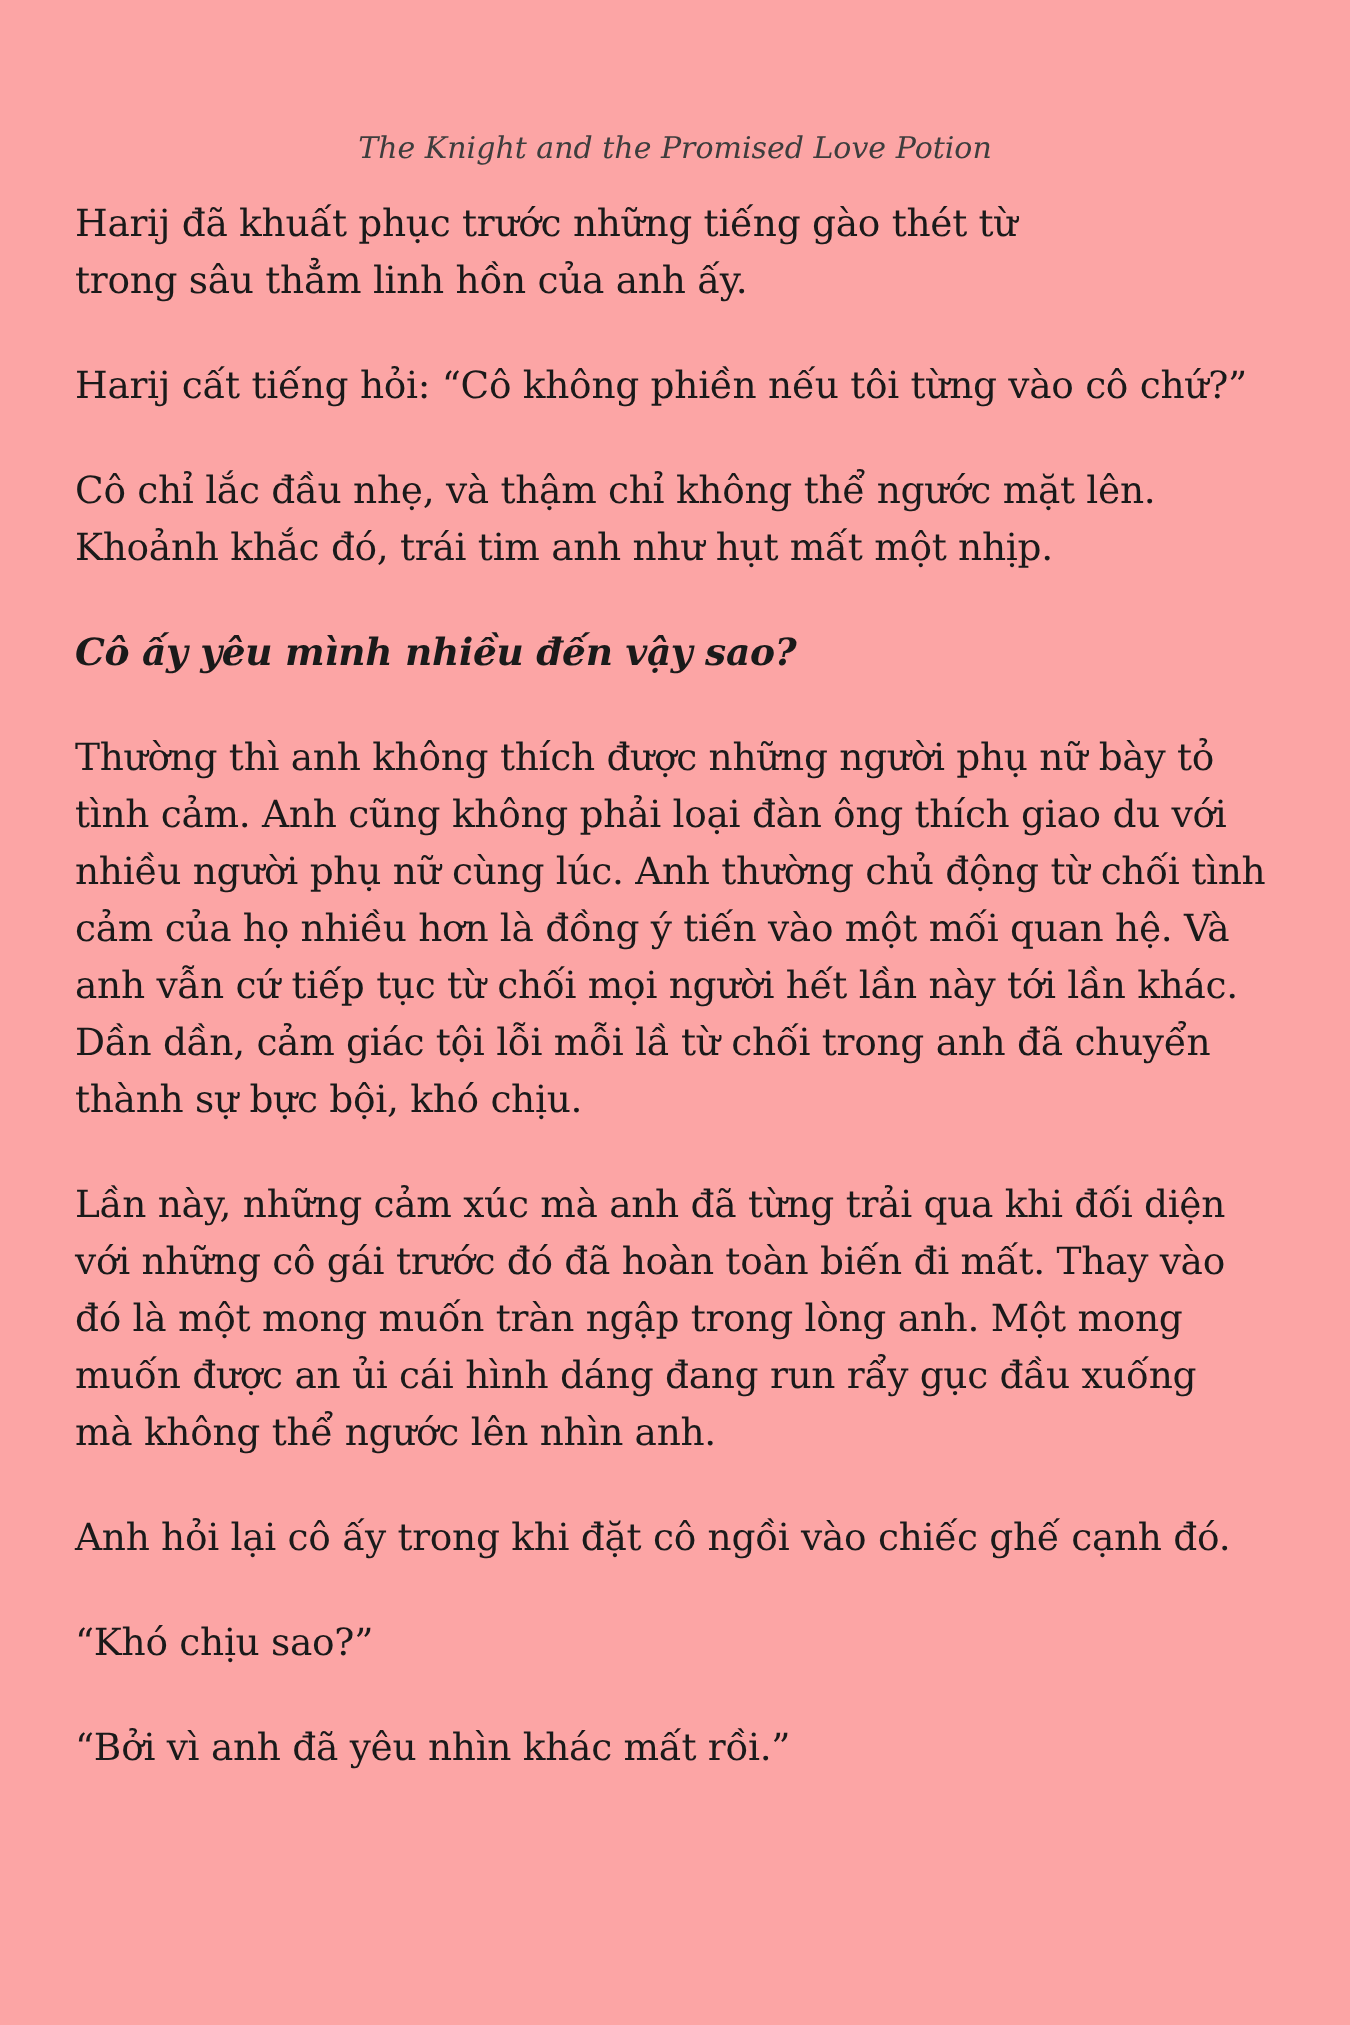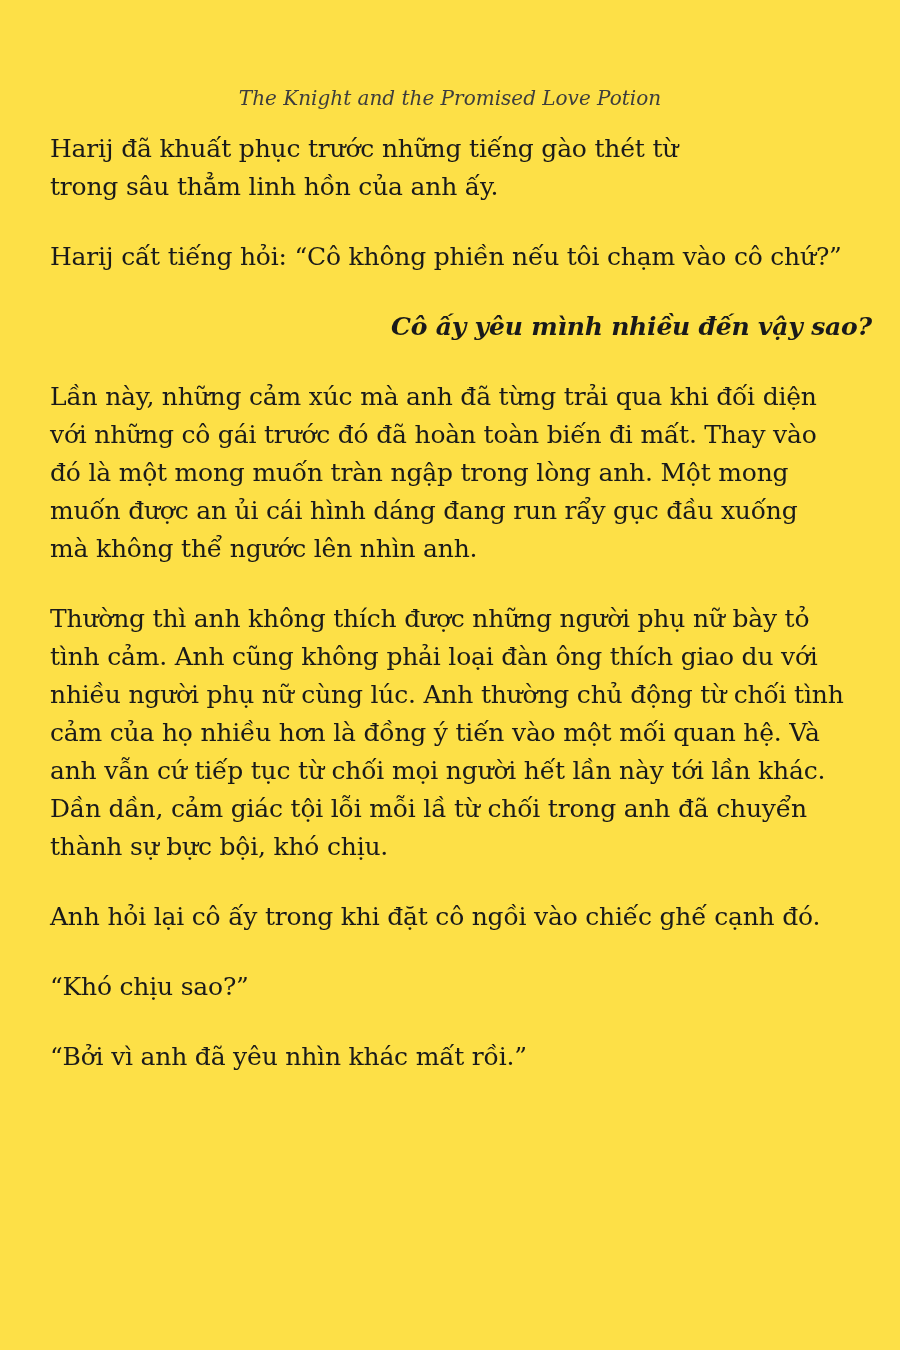--- a/index.html
+++ b/index.html
@@ -4,21 +4,21 @@
 <style>
   html, body {
     margin: 0;
     padding: 0;
     background: #ffffff;
   }
   .page {
     position: relative;
     width: 900px;
     height: 1350px;
-    background: #fde047;
+    background: #fca5a5;
     overflow: hidden;
     font-family: "DejaVu Serif", serif;
   }
   .chapter-title {
     position: absolute;
     top: 86px;
     left: 0;
     width: 100%;
     text-align: center;
     font-family: "DejaVu Serif", serif;
@@ -37,43 +37,44 @@
     margin: 0 0 32px 0;
     font-size: 25px;
     line-height: 38px;
     color: #1a1a1a;
     letter-spacing: -0.2px;
     white-space: pre-line; 
   }
   .para.emphasis {
     font-style: italic;
     font-weight: bold;
-    text-align: right;
   }
 </style>
 </head>
 <body>
 
 <div class="page">
   <div class="chapter-title">The Knight and the Promised Love Potion</div>
 
   <div class="content">
     <p class="para">Harij đã khuất phục trước những tiếng gào thét từ
 trong sâu thẳm linh hồn của anh ấy.</p>
-    <p class="para">Harij cất tiếng hỏi: “Cô không phiền nếu tôi chạm vào cô chứ?”</p>
+    <p class="para">Harij cất tiếng hỏi: “Cô không phiền nếu tôi từng vào cô chứ?”</p>
+    <p class="para">Cô chỉ lắc đầu nhẹ, và thậm chỉ không thể ngước mặt lên.
+Khoảnh khắc đó, trái tim anh như hụt mất một nhịp.</p>
     <p class="para emphasis">Cô ấy yêu mình nhiều đến vậy sao?</p>
-    <p class="para">Lần này, những cảm xúc mà anh đã từng trải qua khi đối diện
-với những cô gái trước đó đã hoàn toàn biến đi mất. Thay vào
-đó là một mong muốn tràn ngập trong lòng anh. Một mong
-muốn được an ủi cái hình dáng đang run rẩy gục đầu xuống
-mà không thể ngước lên nhìn anh.</p>
     <p class="para">Thường thì anh không thích được những người phụ nữ bày tỏ
 tình cảm. Anh cũng không phải loại đàn ông thích giao du với
 nhiều người phụ nữ cùng lúc. Anh thường chủ động từ chối tình
 cảm của họ nhiều hơn là đồng ý tiến vào một mối quan hệ. Và
 anh vẫn cứ tiếp tục từ chối mọi người hết lần này tới lần khác.
 Dần dần, cảm giác tội lỗi mỗi lầ từ chối trong anh đã chuyển
 thành sự bực bội, khó chịu.</p>
+    <p class="para">Lần này, những cảm xúc mà anh đã từng trải qua khi đối diện
+với những cô gái trước đó đã hoàn toàn biến đi mất. Thay vào
+đó là một mong muốn tràn ngập trong lòng anh. Một mong
+muốn được an ủi cái hình dáng đang run rẩy gục đầu xuống
+mà không thể ngước lên nhìn anh.</p>
     <p class="para">Anh hỏi lại cô ấy trong khi đặt cô ngồi vào chiếc ghế cạnh đó.</p>
     <p class="para">“Khó chịu sao?”</p>
     <p class="para">“Bởi vì anh đã yêu nhìn khác mất rồi.”</p>
   </div>
 </div>
 
 </body></html>

